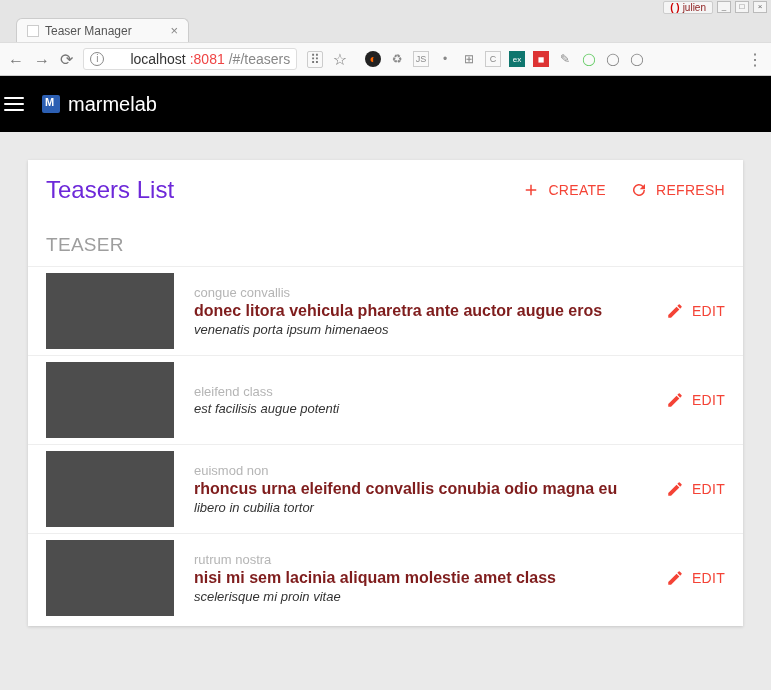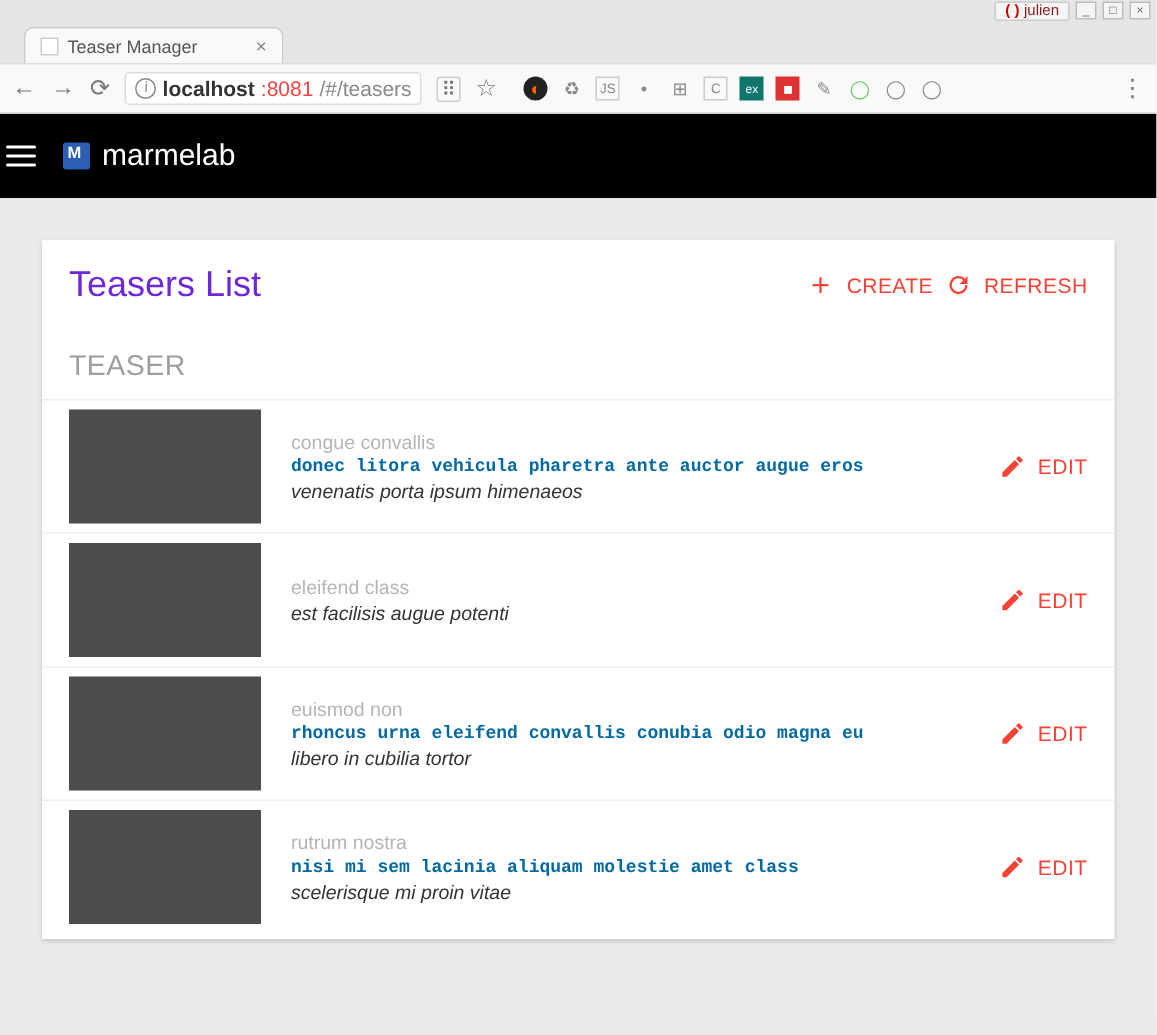--- a/index.html
+++ b/index.html
@@ -79,21 +79,21 @@
     border: 1px solid #ddd;
     border-radius: 3px;
     padding: 2px 6px;
     background: #fff;
   }
   .url-info-icon {
     border: 1px solid #888; border-radius: 50%;
     width: 14px; height: 14px; font-size:10px; line-height:12px; text-align:center;
     color:#888;
   }
-  .url-host { font-weight: 700; color:#333;}
+  .url-host { font-weight: 400; color:#333;margin-left:22px;}
   .url-port { color:#ef4444; }
   .url-path { color:#888; }
   .ext-icons { display:flex; gap:8px; margin-left:8px; align-items:center;}
   .ext-icons span { width:16px; height:16px; display:inline-flex; align-items:center; justify-content:center; font-size:12px; color:#888;}
   .addr-spacer { flex: 1; }
   .dots { color:#777; font-size:16px; }
   
   .app-header {
     background: #000;
     height: 56px;
@@ -128,21 +128,21 @@
     position: relative;
     padding-bottom:4px;
   }
   .card-header {
     display:flex;
     align-items:center;
     justify-content:space-between;
     padding: 16px 18px 6px 18px;
   }
   .card-title { font-size:24px; font-weight:400; color:#6d28d9;}
-  .card-actions { display:flex; gap:8px;text-align:right;}
+  .card-actions { display:flex; gap:24px;text-align:right;}
   .text-btn {
     color:#f44336;
     font-size:14px;
     font-weight:500;
     letter-spacing:.3px;
     display:flex;
     align-items:center;
     gap:8px;
     cursor:pointer;
   }
@@ -161,21 +161,21 @@
     gap: 20px;
   }
   .thumb {
     width: 128px;
     height: 76px;
     background:#4d4d4d;
     flex-shrink:0;
   }
   .teaser-body { flex:1; }
   .teaser-kicker { color:#b5b5b5; font-size:13px; margin-bottom:2px;}
-  .teaser-title { color:#0369a1; font-weight:700; font-size:12px; margin-bottom:2px;font-family:Liberation Mono, monospace;}
+  .teaser-title { color:#7f1d1d; font-weight:700; font-size:16px; margin-bottom:2px;}
   .teaser-sub { color:#333; font-size:13px;font-style:italic;}
 </style>
 </head>
 <body>
 
 <div class="os-bar">
   <div class="os-user">
     <span style="color:#c00;font-weight:bold">( )</span>
     <span>julien</span>
   </div>

